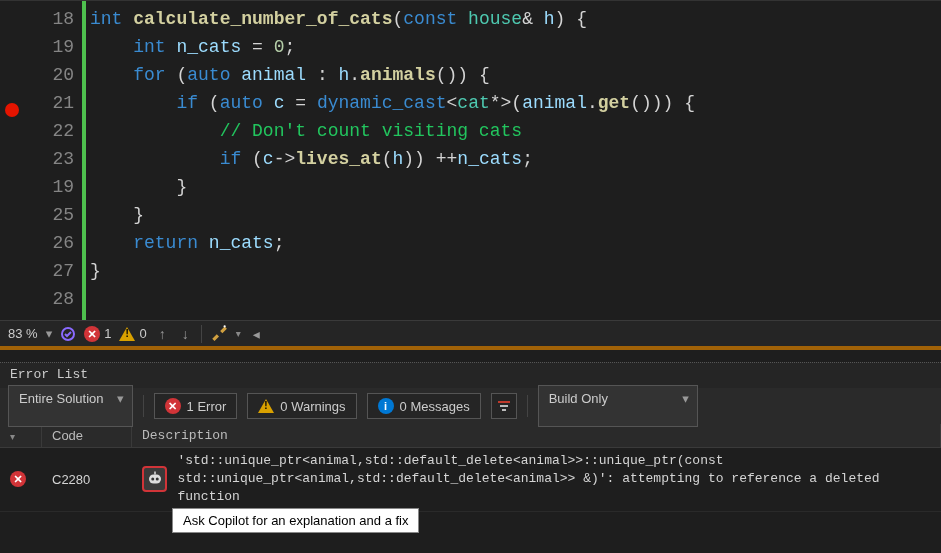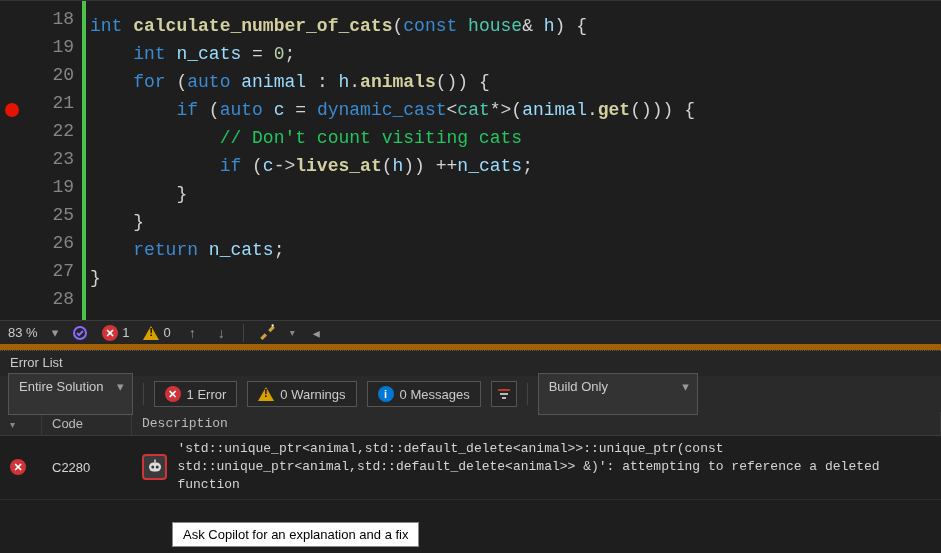--- a/index.html
+++ b/index.html
@@ -27,68 +27,67 @@
     padding: 4px 8px 0 0;
     user-select: none;
     border-right:4px solid #4ec04e;
   }
   .gutter div { height: 28px; line-height:28px; font-size:18px;}
   .code {
     flex:1;
     padding: 4px 0 0 4px;
     white-space: pre;
     position:relative;
-    margin-top:7px;
   }
   .code-line { height:28px; line-height:28px;}
   .kw { color:#3a8bd1; }
   .fn { color:#d3d0a0; font-weight:600;}
   .num { color:#b5cea8;}
   .cmt { color:#22c55e;}
   .var2{ color:#9cdcfe;}
   .pn { color:#d4d4d4;}
   .cl { color:#4ec9b0;}
   
   .status {
     height: 30px;
     background:#252525;
     border-top:1px solid #3a3a3a;
-    border-bottom:6px solid #a16207;
+    border-bottom:4px solid #a16207;
     display:flex; align-items:center;
     padding:0 8px;
-    gap:14px;
+    gap:8px;
     font-family:"Segoe UI",sans-serif;
     font-size:13px;
     color:#ccc;
   }
   .status .sep{width:1px;height:18px;background:#444;}
   .err-badge{width:16px;height:16px;border-radius:50%;background:#d13438;color:#fff;font-size:11px;line-height:16px;text-align:center;font-weight:bold;display:inline-block;}
   .warn-badge{width:0;height:0;border-left:8px solid transparent;border-right:8px solid transparent;border-bottom:14px solid #d9a100;display:inline-block;position:relative;}
   .warn-badge::after{content:"!";position:absolute;left:-2px;top:1px;font-size:10px;color:#000;font-weight:bold;}
   .info-badge{width:16px;height:16px;border-radius:50%;background:#0078d4;color:#fff;font-size:11px;line-height:16px;text-align:center;font-weight:bold;display:inline-block;}
   .arrow{color:#999;font-size:14px;padding:0 4px;cursor:pointer;}
   
-  .panel-title{height:26px;background:#252525;border-top:1px dotted #555;padding:4px 10px;font-family:Liberation Sans, sans-serif;font-size:13px;color:#ccc;}
+  .panel-title{height:26px;background:#252525;border-top:1px dotted #555;padding:4px 10px;font-family:Liberation Mono, monospace;font-size:13px;color:#ccc;margin-top:12px;}
   .panel-tools{height:36px;background:#2a2a2a;display:flex;align-items:center;gap:10px;padding:0 8px;font-family:"Segoe UI",sans-serif;font-size:13px;}
   .dropdown{background:#333;border:1px solid #555;color:#ccc;padding:4px 28px 4px 10px;position:relative;height:42px;line-height:18px;}
   .dropdown::after{content:"▾";position:absolute;right:8px;color:#999;}
   .pill{display:flex;align-items:center;gap:6px;border:1px solid #555;background:#252525;padding:4px 10px;height:26px;color:#ccc;}
   .vr{width:1px;height:22px;background:#444;}
   .btn-filter{width:26px;height:26px;border:1px solid #555;background:#252525;display:flex;align-items:center;justify-content:center;}
   .table{font-family:"Segoe UI",sans-serif;font-size:13px;}
   .thead{display:flex;height:24px;background:#2a2a2a;color:#bbb;border-bottom:1px solid #3a3a3a;}
   .thead>div{padding:4px 10px;border-right:1px solid #3a3a3a;}
   .col-icon{width:42px;}
   .col-code{width:90px;}
   .col-desc{flex:1;font-family:Liberation Mono, monospace;}
   .trow{display:flex;align-items:center;background:#1e1e1e;min-height:46px;border-bottom:1px solid #2a2a2a;}
   .trow .cell{padding:4px 10px;}
   .copilot-icon{width:26px;height:26px;border:2px solid #d13438;border-radius:4px;display:flex;align-items:center;justify-content:center;background:#3a3a3a;}
   .copilot-icon svg{width:18px;height:18px;}
-  .tooltip{position:absolute;left:172px;bottom:6px;background:#fff;color:#000;border:1px solid #888;padding:4px 10px;font-family:"Segoe UI",sans-serif;font-size:13px;}
+  .tooltip{position:absolute;left:172px;bottom:20px;background:#fff;color:#000;border:1px solid #888;padding:4px 10px;font-family:"Segoe UI",sans-serif;font-size:13px;}
   .caret{color:#888;font-size:10px;}
   .zoom-caret{color:#999;}
   .health{width:16px;height:16px;display:inline-block;}
   .brush{color:#d0a040;}
 </style>
 </head>
 <body>
 
 <div class="editor">
   <div class="bp-col" id="bp-col">

